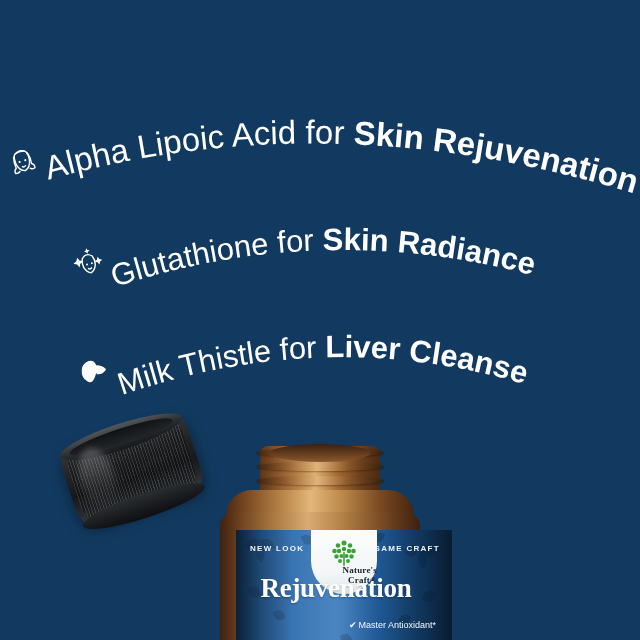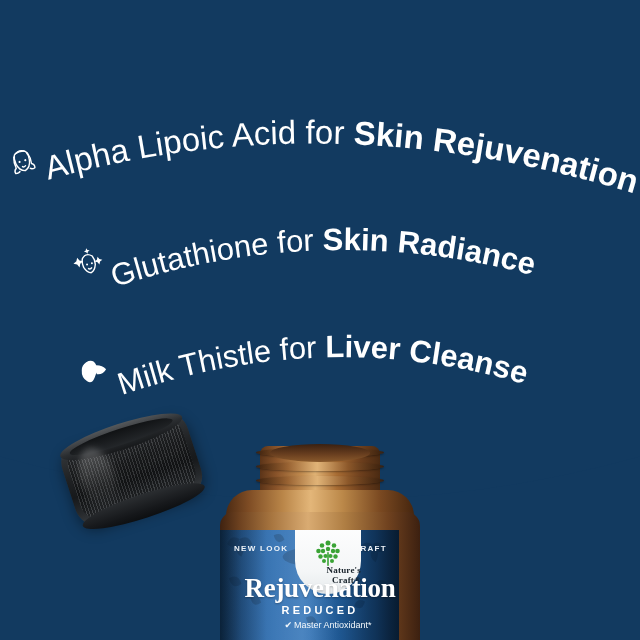--- a/index.html
+++ b/index.html
@@ -87,21 +87,21 @@
     box-shadow:0 1px 2px rgba(0,0,0,.35);}
   .bottle .t1{left:44px;top:2px;width:128px;}
   .bottle .t2{left:44px;top:16px;width:128px;}
   .bottle .t3{left:44px;top:30px;width:128px;}
   .bottle .mouth{position:absolute;left:58px;top:-2px;width:100px;height:18px;border-radius:50%;
     background:linear-gradient(180deg,#3a2010 0%, #6b4020 60%, #8a5a2c 100%);}
   .bottle .shoulder{position:absolute;left:14px;top:44px;width:188px;height:46px;border-radius:26px 26px 6px 6px;
     background:linear-gradient(90deg,#4d2b13 0%, #7e4c24 12%, #b98548 30%, #e3b679 45%, #bb8849 62%, #7a4921 82%, #46260f 100%);}
   .bottle .glass{position:absolute;left:8px;top:66px;width:200px;height:128px;border-radius:14px 14px 0 0;
     background:linear-gradient(90deg,#3f2210 0%, #6e4220 10%, #a87640 26%, #d9ab72 44%, #b07f44 62%, #70421f 84%, #3c2010 100%);}
-  .bottle .label{position:absolute;left:8px;top:84px;width:179px;height:110px;overflow:hidden;
+  .bottle .label{position:absolute;left:24px;top:84px;width:216px;height:110px;overflow:hidden;
     background:linear-gradient(90deg,#123a62 0%, #1c5796 12%, #2467ad 30%, #2a6fb6 50%, #215f9f 70%, #16497f 88%, #0f3258 100%);}
   .bottle .floral{position:absolute;inset:0;opacity:.38;}
   .bottle .labelsheen{position:absolute;inset:0;
     background:linear-gradient(90deg, rgba(0,0,0,.42) 0%, rgba(255,255,255,.10) 26%, rgba(255,255,255,.16) 46%, rgba(0,0,0,.10) 66%, rgba(0,0,0,.45) 100%);}
 
   .badge{position:absolute;left:75px;top:-12px;width:66px;height:76px;border-radius:0 0 33px 33px;
     background:linear-gradient(180deg,#ffffff 0%, #f4f6f7 70%, #e6eaec 100%);}
   .badge .emblem{position:absolute;left:50%;top:20px;margin-left:-15px;width:30px;height:30px;}
   .badge .bname{position:absolute;left:0;top:48px;width:66px;text-align:right;
     color:#19232b;font-weight:700;font-size:9px;line-height:9.5px;letter-spacing:.2px;
@@ -109,21 +109,21 @@
 
   .lk{position:absolute;top:14px;color:#eef3f8;font-size:8px;font-weight:700;letter-spacing:1.3px;}
   .lk-new{left:14px;}
   .lk-same{right:12px;}
 
   .prod{position:absolute;left:0;top:44px;width:200px;text-align:center;
     color:#ffffff;font-size:27px;font-weight:700;letter-spacing:-.3px;line-height:28px;
     font-family:"Liberation Serif", serif;text-shadow:0 1px 2px rgba(0,0,0,.3);}
   .sub{position:absolute;left:0;top:74px;width:200px;text-align:center;
     color:#ffffff;font-size:11px;font-weight:700;letter-spacing:3.2px;}
-  .bul{position:absolute;left:0;width:200px;text-align:center;color:#f2f7fb;font-size:9px;font-weight:400;margin-left:8px;}
+  .bul{position:absolute;left:0;width:200px;text-align:right;color:#f2f7fb;font-size:9px;font-weight:400;}
   .b1{top:90px;}
   .b2{top:101px;}
   .bul .ck{font-size:9px;margin-right:2px;}
 </style>
 </head>
 <body>
 
 <div id="stage">
 
   <div class="marble">
@@ -279,21 +279,20 @@
             <rect x="14.2" y="14" width="1.6" height="14" rx=".8"></rect>
           </g>
         </svg>
         <div class="bname">
           <span>Nature's</span><br>
           <span>Craft®</span>
         </div>
       </div>
 
       <div class="prod">Rejuvenation</div>
-      <div class="sub">REDUCED</div>
 
       <div class="bul b1">
         <span class="ck">✔</span><span>Master Antioxidant*</span>
       </div>
     </div>
   </div>
 
 </div>
 
 </body></html>

